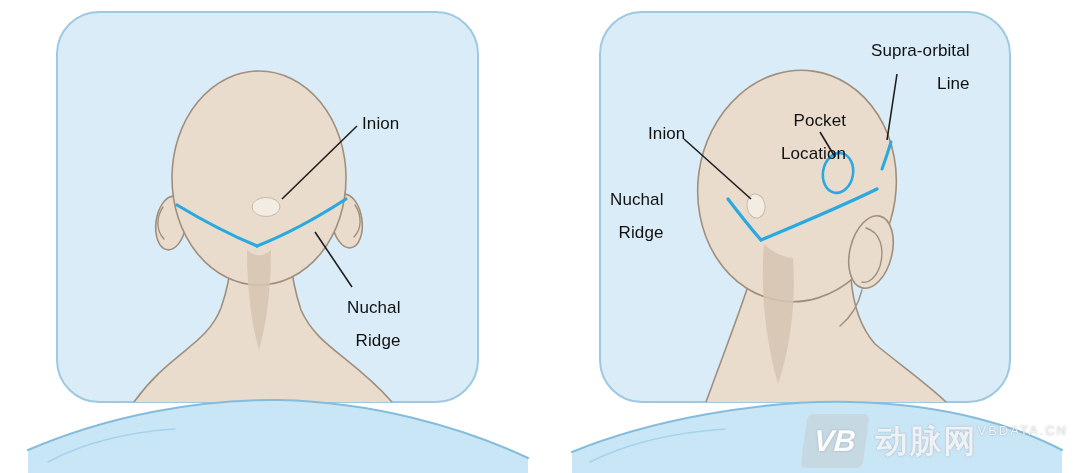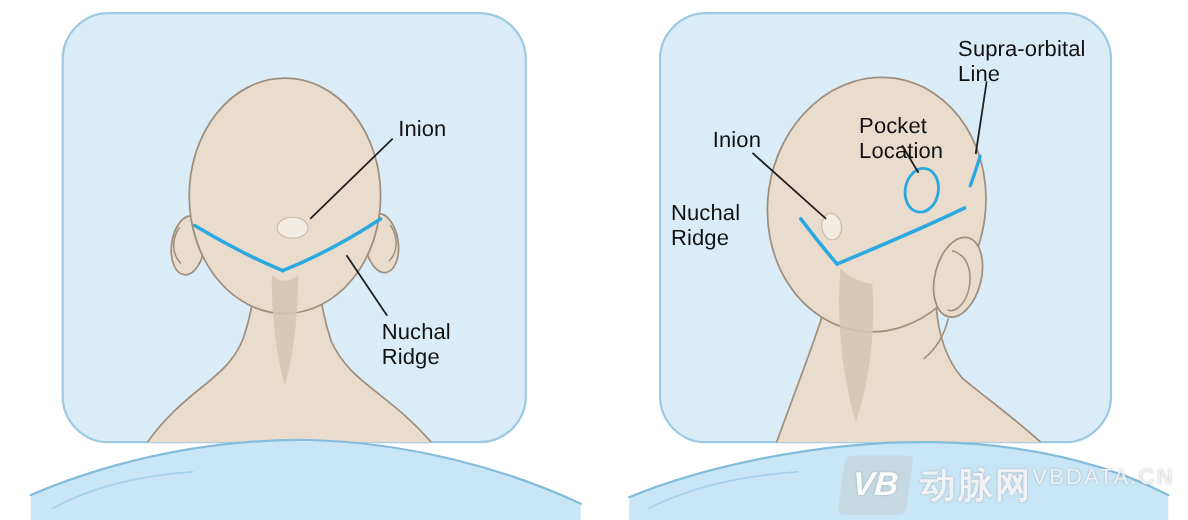--- a/index.html
+++ b/index.html
@@ -14,22 +14,22 @@
   .shade { fill:#d7c4b2; opacity:.85; stroke:none; }
   .blue  { stroke:var(--marker-blue,#2aa9e0); stroke-width:3.2; fill:none; stroke-linecap:round; }
   .pointer { stroke:#1f1f1f; stroke-width:1.6; }
   .inion { fill:#f2ece2; stroke:#c9b9a6; stroke-width:1; }
   .detail { stroke:#a08f7d; stroke-width:1.4; fill:none; stroke-linecap:round; }
   .wave { fill:#c9e6f7; stroke:none; }
   .wave-edge { stroke:#84bcdb; stroke-width:2; fill:none; stroke-linecap:round; }
   .crease { stroke:#a6d2ea; stroke-width:1.5; fill:none; stroke-linecap:round; }
 
   .label {
-    position:absolute; white-space:pre-line; font-size:20px; line-height:23px;
-    color:#111; letter-spacing:.1px;
+    position:absolute; white-space:pre-line; font-size:17px; line-height:33px;
+    color:#111; letter-spacing:.1px;text-align:right;
   }
 
   .watermark {
     position:absolute; right:12px; bottom:5px; display:flex; align-items:center;
     gap:10px;
   }
   .wm-logo {
     width:62px; height:54px; background:rgba(195,205,212,.55);
     transform:skewX(-8deg); border-radius:6px;
     display:flex; align-items:center; justify-content:center;
@@ -37,21 +37,21 @@
   .wm-logo span {
     color:rgba(255,255,255,.96); font-weight:bold; font-size:30px; font-style:italic;
     transform:skewX(4deg); text-shadow:0 0 2px rgba(120,130,140,.6);
   }
   .wm-text { display:flex; flex-direction:row; line-height:1.08; }
   .wm-brand {
     font-size:32px; font-weight:bold; color:rgba(242,244,246,.96);
     text-shadow:0 0 2px rgba(120,130,140,.6); letter-spacing:2px;
   }
   .wm-site {
-    font-size:20px; color:rgba(242,244,246,.96);
+    font-size:13px; color:rgba(242,244,246,.96);
     text-shadow:0 0 2px rgba(120,130,140,.6); letter-spacing:2px;
   }
 </style>
 </head>
 <body>
 
 <div class="stage">
 
   <svg class="art" viewBox="0 0 1080 473" aria-hidden="true">
     <defs>

